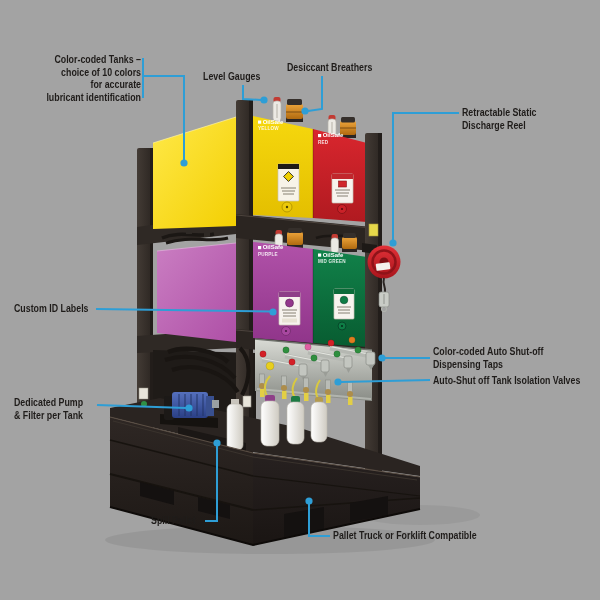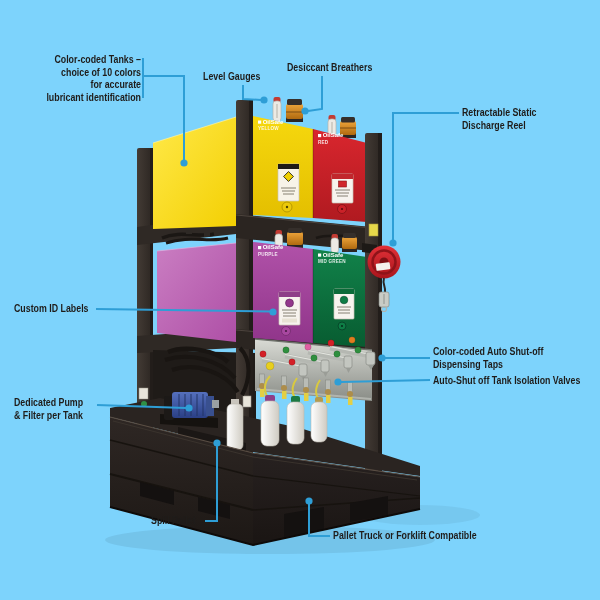--- a/index.html
+++ b/index.html
@@ -1,16 +1,16 @@
 <!DOCTYPE html>
 <html><head>
 <meta charset="utf-8">
 <style>
   html,body{margin:0;padding:0;background:#ffffff;}
-  .stage{position:relative;width:600px;height:600px;background:#7dd3fc;overflow:hidden;
+  .stage{position:relative;width:600px;height:600px;background:#a3a3a3;overflow:hidden;
          font-family:"Liberation Sans",sans-serif;}
   .stage svg{position:absolute;left:0;top:0;}
   .callout{position:absolute;font-weight:bold;font-size:10.5px;line-height:12.5px;
            color:#1f1c1a;white-space:nowrap;transform:scaleX(.84);transform-origin:0 0;}
   .callout.ra{text-align:right;transform-origin:100% 0;}
   .brand-txt{font:700 6px "Liberation Sans",sans-serif;fill:#ffffff;}
   .cname-txt{font:700 4.6px "Liberation Sans",sans-serif;fill:rgba(255,255,255,.85);letter-spacing:.2px;}
 </style>
 </head>
 <body>

